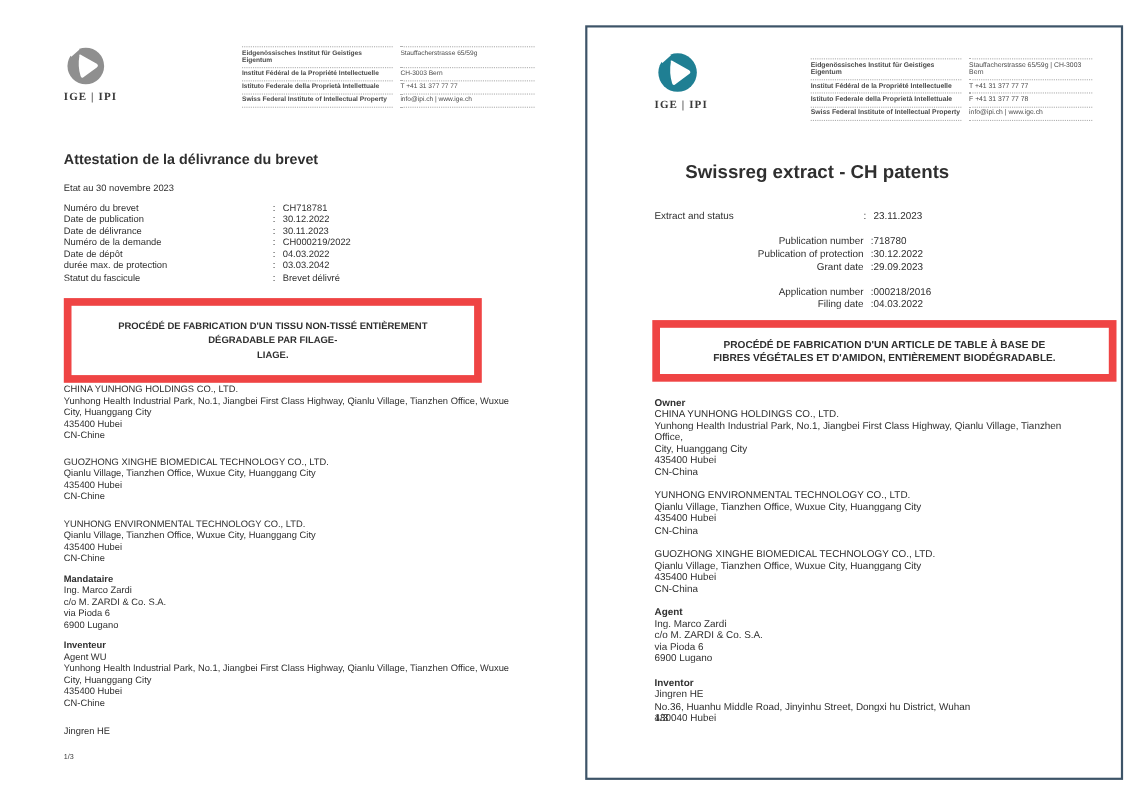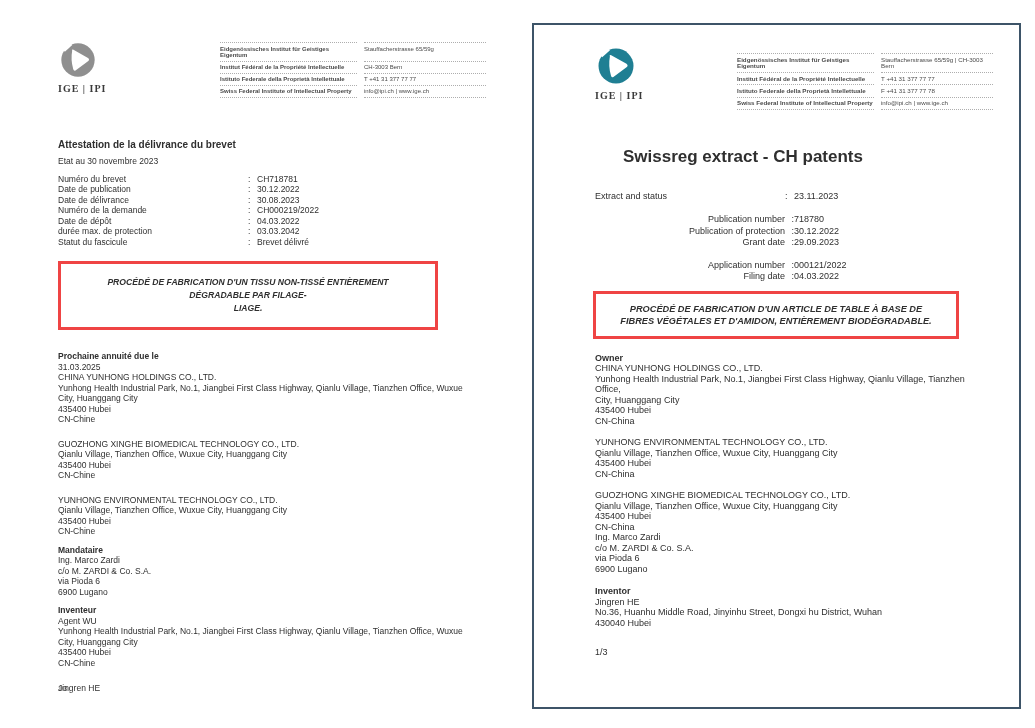--- a/index.html
+++ b/index.html
@@ -27,35 +27,35 @@
   #left-page .hrow{font-size:6px;line-height:6.5px;}
   #right-page .hrow{font-size:6.2px;line-height:6.8px;}
   .hrow span{color:#4a4a4a;}
   .hname{color:#2f2f2f;}
 
   
   #left-page{font-size:8.5px;line-height:10.5px;}
   #right-page{font-size:9px;line-height:10.5px;}
 
   .doc-title{font-weight:bold;}
-  #left-page .doc-title{font-size:10px;margin-top:42px;}
+  #left-page .doc-title{font-size:13px;margin-top:42px;}
   #right-page .doc-title{font-size:17px;line-height:14px;margin-top:40px;margin-left:28px;}
-  .doc-subtitle{margin-top:6px;}
+  .doc-subtitle{margin-top:16px;}
 
   .fields{margin-top:7px;}
   .frow{display:flex;}
   .flabel{width:190px;flex:0 0 190px;}
   .fsep{width:9px;flex:0 0 9px;}
   .fgroup{margin-top:12px;text-align:right;}
   #right-page .frow{line-height:11.3px;}
   #right-page .fields{margin-top:27px;}
 
-  .patent-box{border:3px solid #ef4444;text-align:center;font-weight:bold;font-style:italic;}
+  .patent-box{border:7px solid #ef4444;text-align:center;font-weight:bold;}
   #left-page .patent-box{width:380px;margin-top:14px;padding:12px 18px;font-size:8.6px;line-height:13px;box-sizing:border-box;}
-  #right-page .patent-box{width:366px;margin-left:-2px;margin-top:8px;padding:9px 18px;font-size:9.2px;line-height:12px;box-sizing:border-box;}
+  #right-page .patent-box{width:422px;margin-left:-2px;margin-top:8px;padding:9px 18px;font-size:9.2px;line-height:12px;box-sizing:border-box;}
 
   .section-heading{font-weight:bold;}
   .block{margin-bottom:0;}
   #left-page .annuity{margin-top:21px;}
   #left-page .owner-heading{margin-top:12px;}
   #left-page .block2{margin-top:14px;}
   #left-page .block3{margin-top:14px;}
   #left-page .agent-heading{margin-top:8px;}
   #left-page .inventor-heading{margin-top:8px;}
   #left-page .second-inventor{margin-top:15px;}
@@ -114,21 +114,21 @@
         <span class="fvalue">CH718781</span>
     </div>
     <div class="frow">
       <span class="flabel">Date de publication</span>
         <span class="fsep">:</span>
         <span class="fvalue">30.12.2022</span>
     </div>
     <div class="frow">
       <span class="flabel">Date de délivrance</span>
         <span class="fsep">:</span>
-        <span class="fvalue">30.08.2023</span>
+        <span class="fvalue">30.11.2023</span>
     </div>
     <div class="frow">
       <span class="flabel">Numéro de la demande</span>
         <span class="fsep">:</span>
         <span class="fvalue">CH000219/2022</span>
     </div>
     <div class="frow">
       <span class="flabel">Date de dépôt</span>
         <span class="fsep">:</span>
         <span class="fvalue">04.03.2022</span>
@@ -143,24 +143,20 @@
         <span class="fsep">:</span>
         <span class="fvalue">Brevet délivré</span>
     </div>
   </div>
 
   <div class="patent-box">
     <div>PROCÉDÉ DE FABRICATION D'UN TISSU NON-TISSÉ ENTIÈREMENT DÉGRADABLE PAR FILAGE-</div>
     <div>LIAGE.</div>
   </div>
 
-  <div class="annuity">
-    <div class="section-heading">Prochaine annuité due le</div>
-    <div>31.03.2025</div>
-  </div>
 
   <div class="block block1">
       <div style="font-weight: normal;">CHINA YUNHONG HOLDINGS CO., LTD.</div>
       <div>Yunhong Health Industrial Park, No.1, Jiangbei First Class Highway, Qianlu Village, Tianzhen Office, Wuxue</div>
       <div>City, Huanggang City</div>
       <div>435400 Hubei</div>
       <div>CN-Chine</div>
     </div>
   <div class="block block2">
       <div style="font-weight: normal;">GUOZHONG XINGHE BIOMEDICAL TECHNOLOGY CO., LTD.</div>
@@ -250,21 +246,21 @@
       <div class="frow">
         <span class="flabel">Grant date</span>
           <span class="fsep">:</span>
           <span class="fvalue">29.09.2023</span>
       </div>
     </div>
     <div class="fgroup">
       <div class="frow">
         <span class="flabel">Application number</span>
           <span class="fsep">:</span>
-          <span class="fvalue">000121/2022</span>
+          <span class="fvalue">000218/2016</span>
       </div>
       <div class="frow">
         <span class="flabel">Filing date</span>
           <span class="fsep">:</span>
           <span class="fvalue">04.03.2022</span>
       </div>
     </div>
   </div>
 
   <div class="patent-box">
@@ -286,20 +282,21 @@
       <div>435400 Hubei</div>
       <div>CN-China</div>
     </div>
   <div class="block block3">
       <div style="font-weight: normal;">GUOZHONG XINGHE BIOMEDICAL TECHNOLOGY CO., LTD.</div>
       <div>Qianlu Village, Tianzhen Office, Wuxue City, Huanggang City</div>
       <div>435400 Hubei</div>
       <div>CN-China</div>
     </div>
 
+  <div class="section-heading agent-heading">Agent</div>
   <div class="block">
       <div style="font-weight: normal;">Ing. Marco Zardi</div>
       <div>c/o M. ZARDI &amp; Co. S.A.</div>
       <div>via Pioda 6</div>
       <div>6900 Lugano</div>
     </div>
 
   <div class="section-heading inventor-heading">Inventor</div>
   <div class="block">
       <div style="font-weight: normal;">Jingren HE</div>

